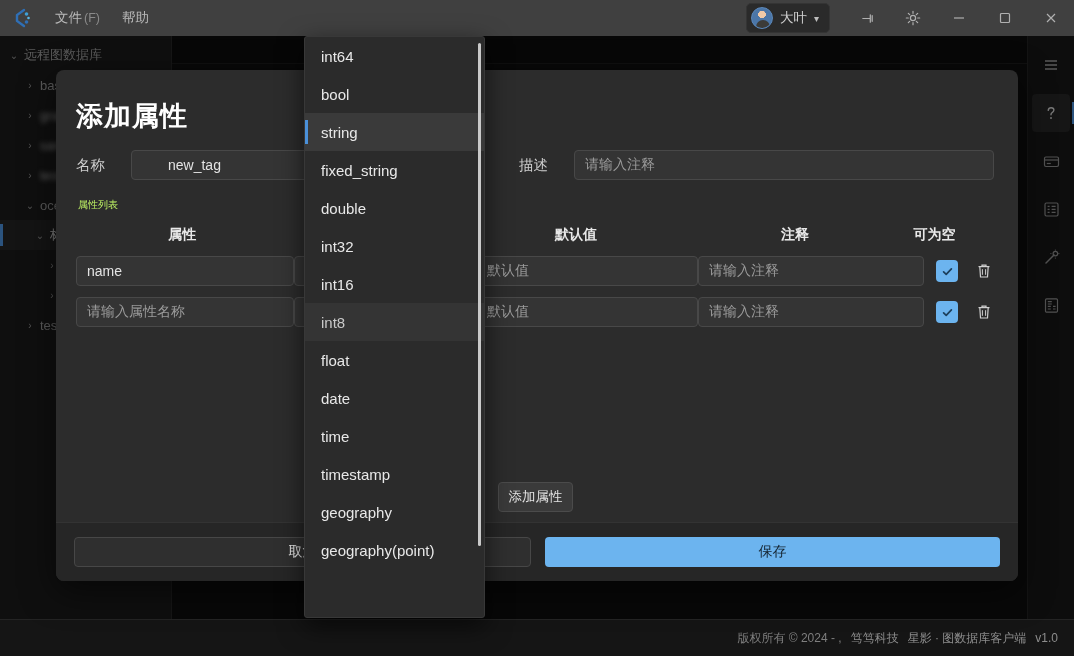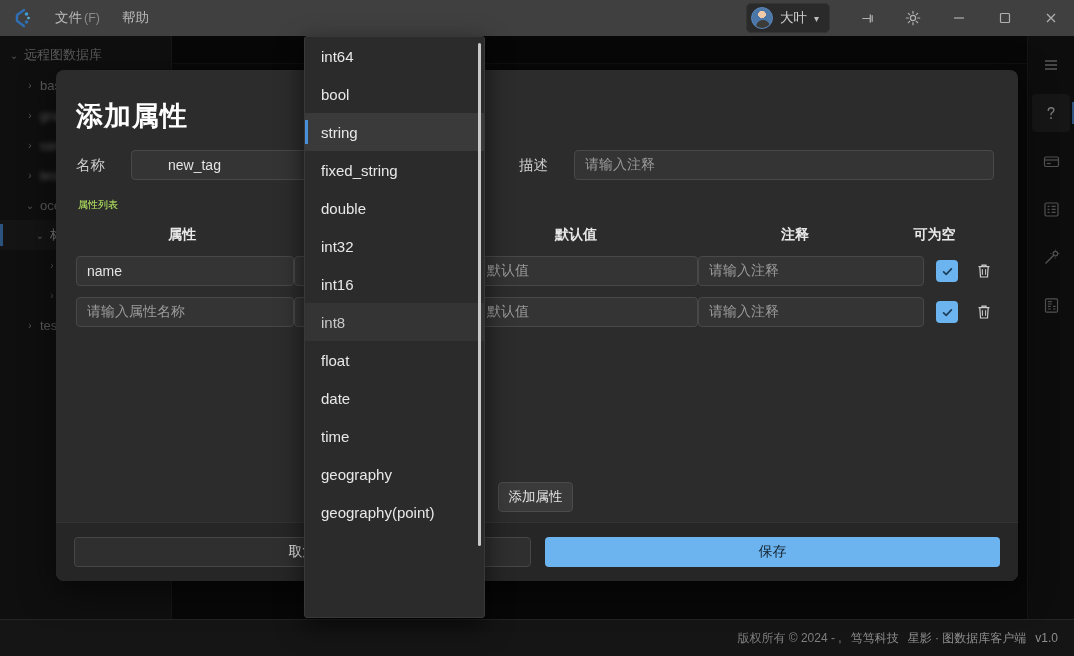--- a/index.html
+++ b/index.html
@@ -452,18 +452,19 @@
     <div class="dd-item">bool</div>
     <div class="dd-item selected">string</div>
     <div class="dd-item">fixed_string</div>
     <div class="dd-item">double</div>
     <div class="dd-item">int32</div>
     <div class="dd-item">int16</div>
     <div class="dd-item hover">int8</div>
     <div class="dd-item">float</div>
     <div class="dd-item">date</div>
     <div class="dd-item">time</div>
+    <div class="dd-item">timestamp</div>
     <div class="dd-item">geography</div>
     <div class="dd-item">geography(point)</div>
     <div class="dd-scroll"></div>
   </div>
 
 </div>
 
 </body></html>

